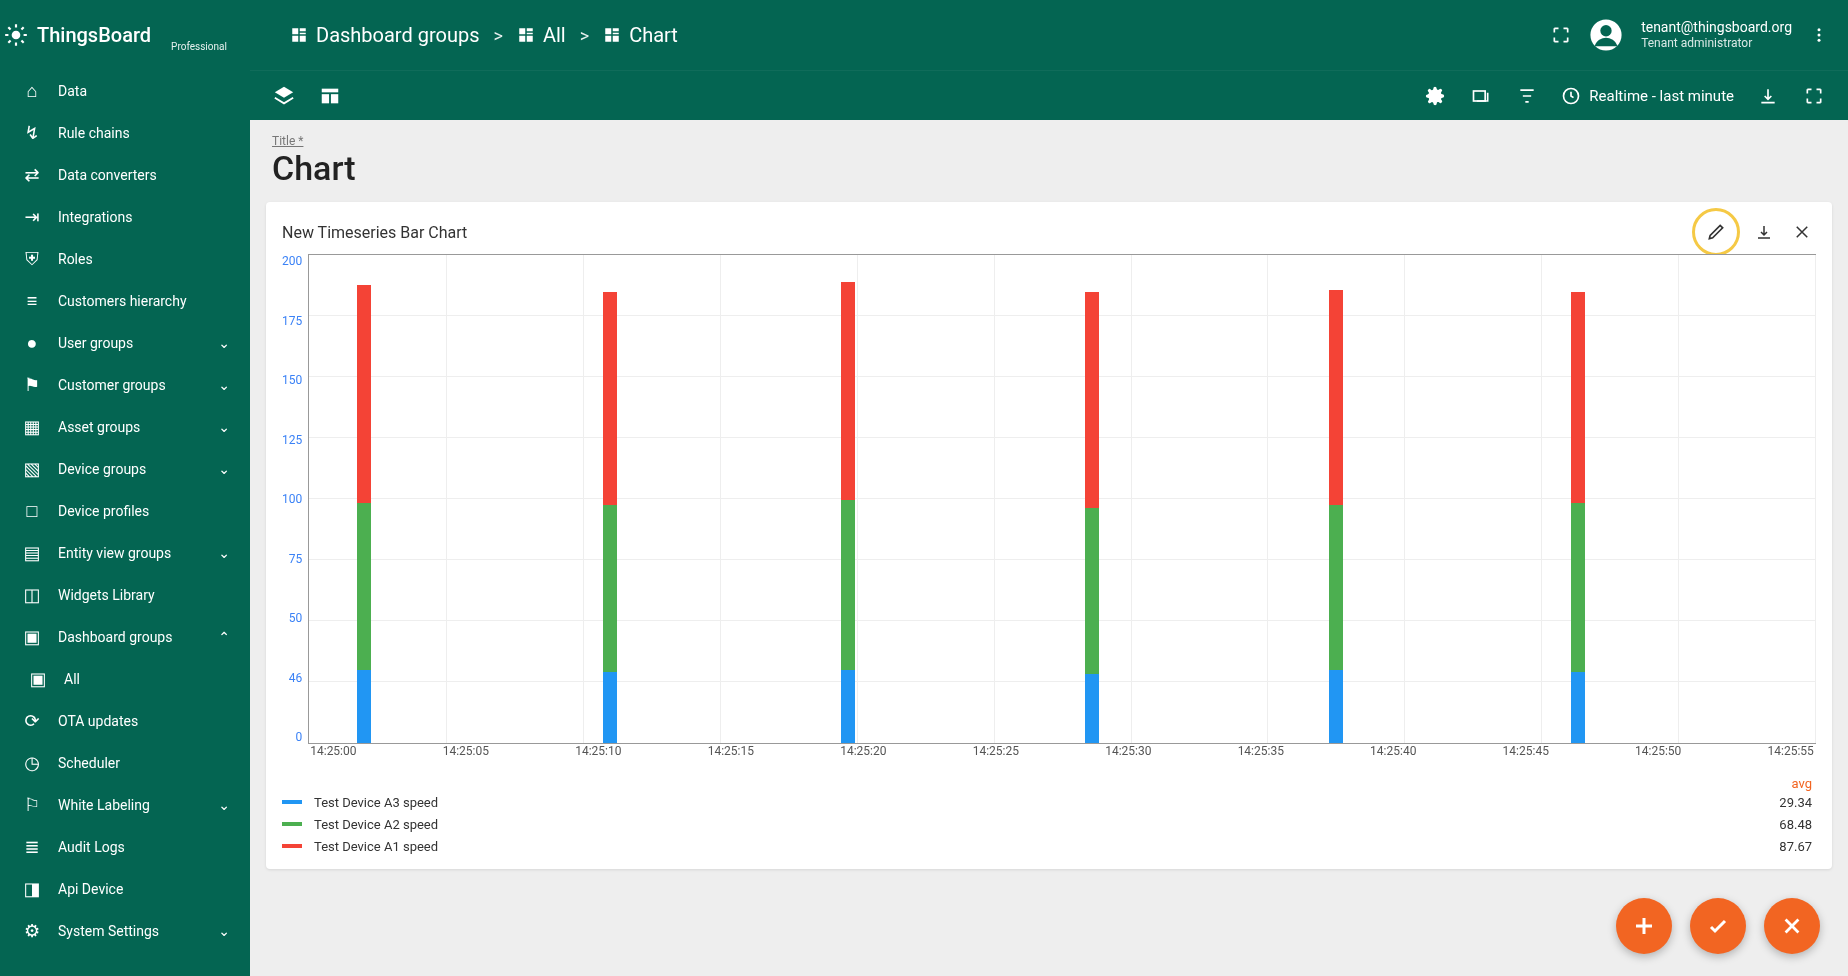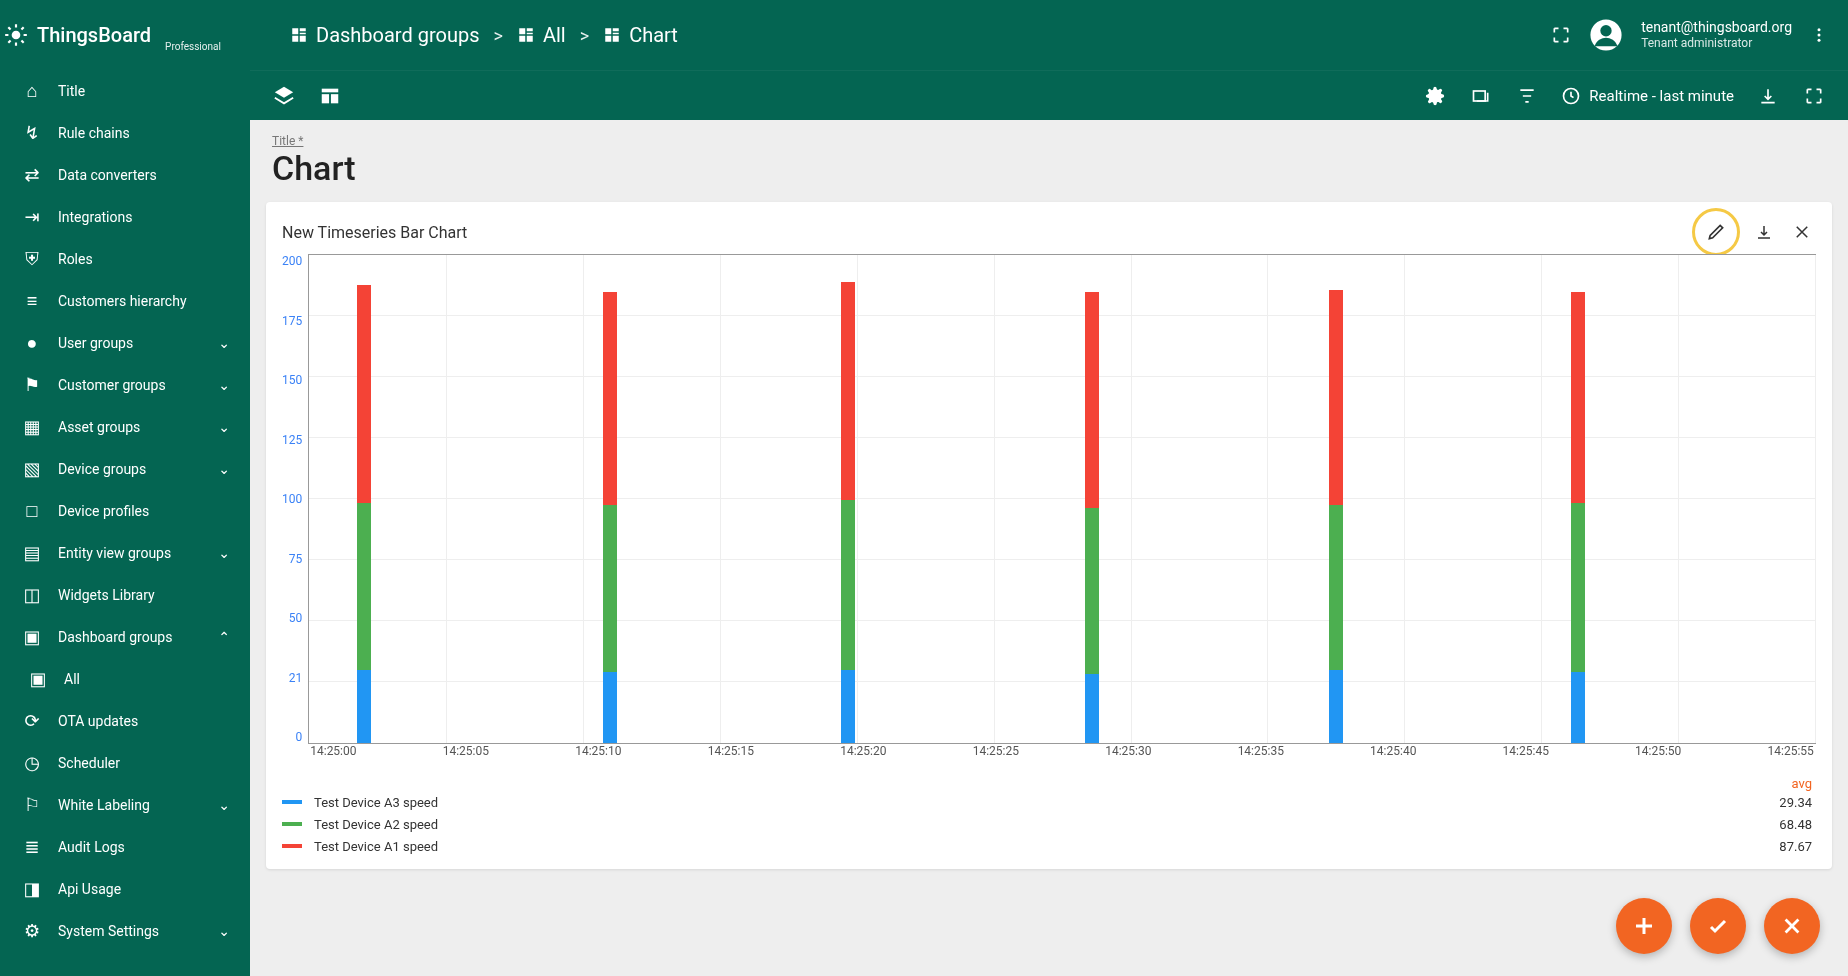--- a/index.html
+++ b/index.html
@@ -1,21 +1,21 @@
 <!DOCTYPE html>
 <html><head>
 <meta charset="utf-8">
 <style>
   * { box-sizing: border-box; margin: 0; padding: 0; }
   body { font-family: Roboto, Arial, sans-serif; background: #eeeeee; width: 1848px; height: 976px; overflow: hidden; }
   .app { display: flex; height: 100%; width: 100%; }
   .sidebar { width: 250px; background: #046552; color: #fff; display: flex; flex-direction: column; }
   .logo-area { height: 70px; display: flex; align-items: center; padding: 0 3px; }
   .logo-area .logo-text { font-size: 20px; font-weight: 500; margin-left: 8px; }
-  .logo-area .sub { font-size: 10px; margin-left: 14px; align-self: flex-end; margin-bottom: 18px; opacity: .9; }
+  .logo-area .sub { font-size: 10px; margin-left: 20px; align-self: flex-end; margin-bottom: 18px; opacity: .9; }
   .nav { flex: 1; overflow-y: auto; }
   .nav-item { display: flex; align-items: center; height: 42px; padding: 0 20px; font-size: 14px; cursor: pointer; position: relative; }
   .nav-item .mi { width: 24px; text-align: center; margin-right: 14px; font-family: 'Material Icons', sans-serif; font-size: 18px; }
   .nav-item .chev { margin-left: auto; font-size: 14px; }
   .nav-sub { padding-left: 26px; }
   .main { flex: 1; display: flex; flex-direction: column; background: #eeeeee; }
   .topbar { height: 70px; background: #046552; color: #fff; display: flex; align-items: center; padding: 0 20px; }
   .breadcrumb { display: flex; align-items: center; font-size: 20px; font-weight: 400; gap: 14px; padding-left: 20px;}
   .breadcrumb .sep { opacity: .9; font-size: 18px; }
   .breadcrumb .bc-item { display: flex; align-items: center; gap: 8px; }
@@ -66,21 +66,21 @@
       <svg width="26" height="26" viewBox="0 0 24 24" fill="#fff">
           <circle cx="12" cy="12" r="4"></circle>
           <path d="M12 2v3M12 19v3M2 12h3M19 12h3M4.9 4.9l2.1 2.1M17 17l2.1 2.1M4.9 19.1l2.1-2.1M17 7l2.1-2.1" stroke="#fff" stroke-width="2"></path>
         </svg>
       <span class="logo-text">ThingsBoard</span>
       <span class="sub">Professional</span>
     </div>
     <div class="nav" id="nav">
         <div class="nav-item">
           <span class="mi">⌂</span>
-          <span>Title</span>
+          <span>Data</span>
         </div>
         <div class="nav-item">
           <span class="mi">↯</span>
           <span>Rule chains</span>
         </div>
         <div class="nav-item">
           <span class="mi">⇄</span>
           <span>Data converters</span>
         </div>
         <div class="nav-item">
@@ -149,21 +149,21 @@
           <span class="mi">⚐</span>
           <span>White Labeling</span>
           <span class="chev">⌄</span>
         </div>
         <div class="nav-item">
           <span class="mi">≣</span>
           <span>Audit Logs</span>
         </div>
         <div class="nav-item">
           <span class="mi">◨</span>
-          <span>Api Usage</span>
+          <span>Api Device</span>
         </div>
         <div class="nav-item">
           <span class="mi">⚙</span>
           <span>System Settings</span>
           <span class="chev">⌄</span>
         </div>
       </div>
   </div>
 
   <div class="main">
@@ -316,21 +316,21 @@
 
         <div class="chart-area">
           <div class="y-axis" id="y-axis">
               <span>200</span>
               <span>175</span>
               <span>150</span>
               <span>125</span>
               <span>100</span>
               <span>75</span>
               <span>50</span>
-              <span>21</span>
+              <span>46</span>
               <span>0</span>
             </div>
           <div class="plot-wrap">
             <div class="plot" id="plot">
                 <div class="grid-h" style="bottom: 12.5%;"></div>
                 <div class="grid-h" style="bottom: 25%;"></div>
                 <div class="grid-h" style="bottom: 37.5%;"></div>
                 <div class="grid-h" style="bottom: 50%;"></div>
                 <div class="grid-h" style="bottom: 62.5%;"></div>
                 <div class="grid-h" style="bottom: 75%;"></div>

